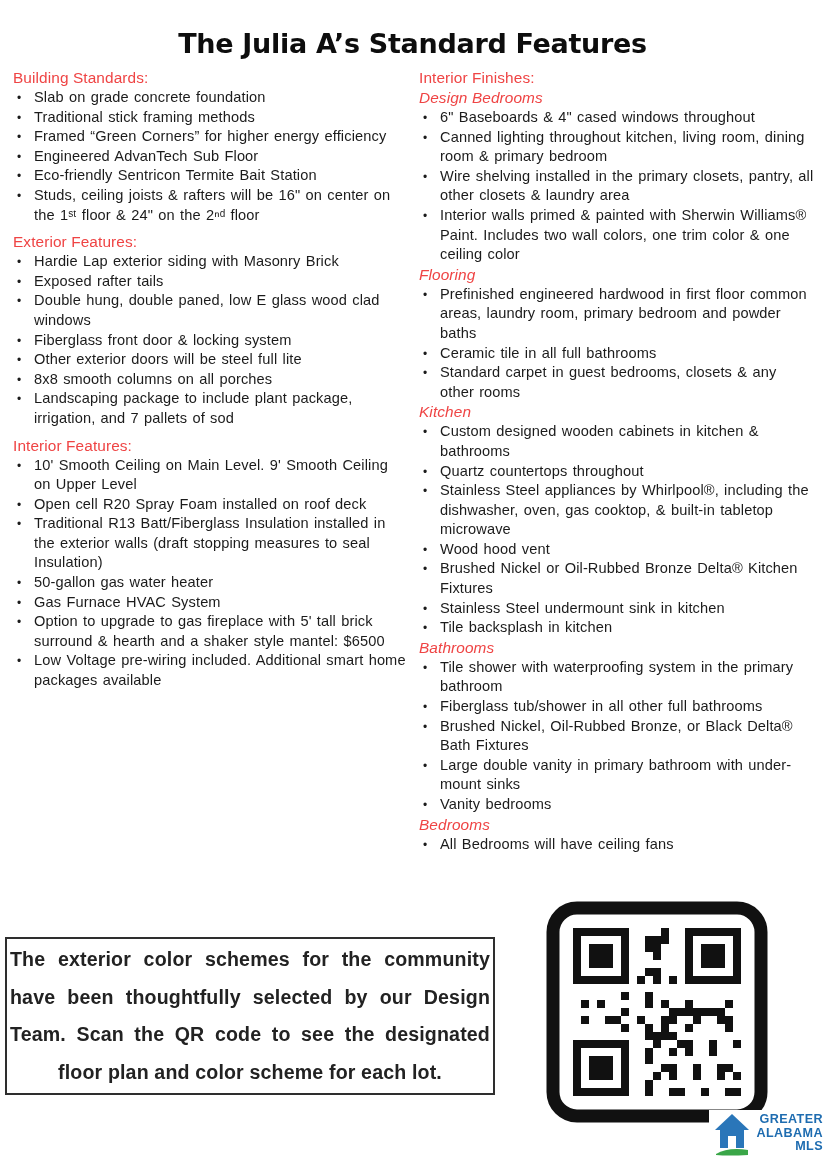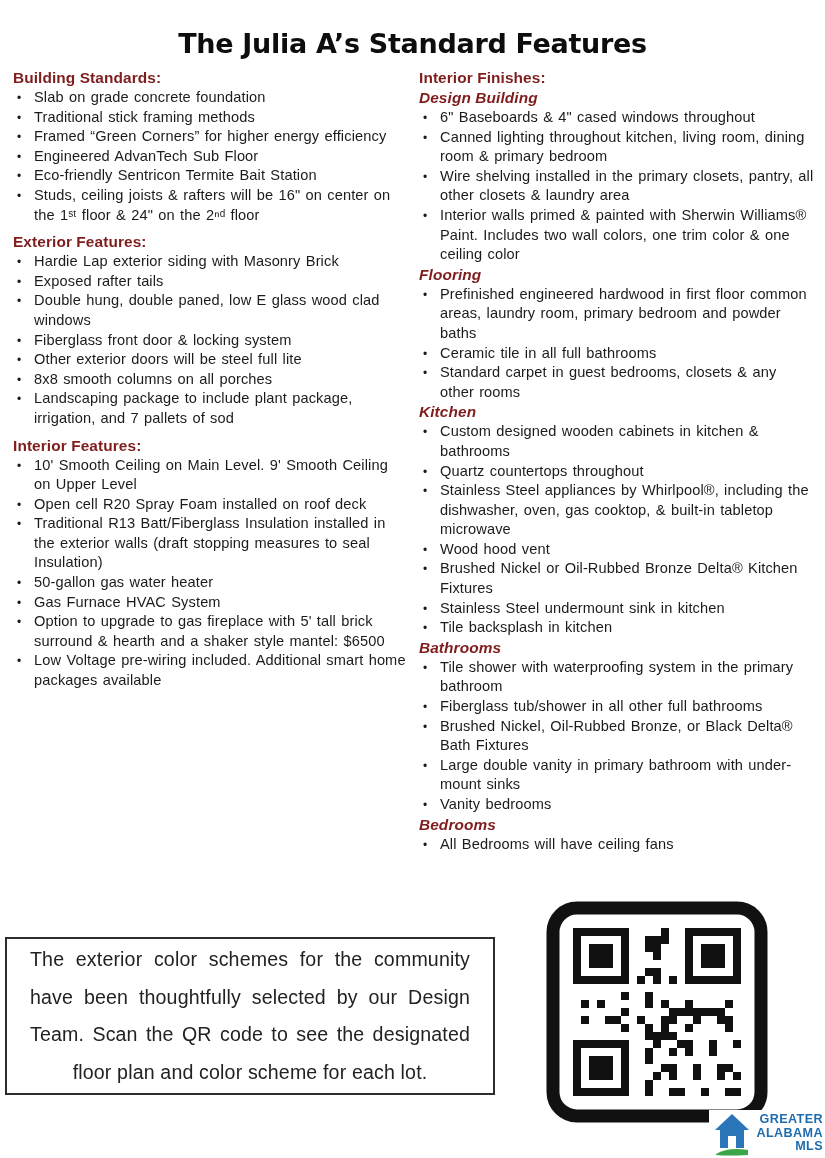--- a/index.html
+++ b/index.html
@@ -17,21 +17,21 @@
     font-family:"DejaVu Sans","Liberation Sans",sans-serif;
     font-size:27px;font-weight:800;letter-spacing:-0.3px;
     color:#0d0d0d;
   }
   .columns{
     display:flex;gap:10px;
     padding:9px 10px 0 13px;
   }
   .col{flex:1;min-width:0;}
   .sec-heading{
-    font-size:15.4px;font-weight:bold;line-height:20px;color:#7f1d1d;
+    font-size:15.4px;font-weight:normal;line-height:20px;color:#ef4444;
     letter-spacing:0.1px;
   }
   .sec-heading.bold-italic{font-style:italic;}
   .sec-heading.spaced{margin-top:7px;}
   ul.feature-list{margin:0;padding:0;list-style:none;}
   ul.feature-list li{
     position:relative;
     padding-left:21px;
     font-size:14.6px;line-height:19.6px;
     letter-spacing:0.12px;word-spacing:1.1px;
@@ -44,27 +44,28 @@
   }
   .note-box{
     position:absolute;left:5px;top:937px;
     width:490px;height:158px;
     border:2px solid #2e2e2e;
     box-sizing:border-box;
     display:flex;align-items:center;
     background:#ffffff;
   }
   .note-box p{
-    margin:12px;width:100%;
-    padding:0 11px;
+    margin:0;width:100%;
+    padding:0 3px;
     font-size:19.6px;line-height:37.5px;
     letter-spacing:0.15px;
     color:#222222;
     text-align:justify;
     text-align-last:center;
+    font-weight:bold;
   }
   .qr-wrap{
     position:absolute;left:546px;top:901px;
     width:222px;height:222px;
   }
   .mls-logo{
     position:absolute;right:2px;bottom:2px;
     display:flex;align-items:flex-end;gap:5px;
     background:#ffffff;
     padding:2px 0 0 3px;
@@ -111,21 +112,21 @@
           <li>Open cell R20 Spray Foam installed on roof deck</li>
           <li>Traditional R13 Batt/Fiberglass Insulation installed in the exterior walls (draft stopping measures to seal Insulation)</li>
           <li>50-gallon gas water heater</li>
           <li>Gas Furnace HVAC System</li>
           <li>Option to upgrade to gas fireplace with 5' tall brick surround &amp; hearth and a shaker style mantel: $6500</li>
           <li>Low Voltage pre-wiring included. Additional smart home packages available</li>
         </ul>
       </div>
     <div class="col" id="col-right">
         <div class="sec-heading bold">Interior Finishes:</div>
-        <div class="sec-heading bold-italic">Design Building</div>
+        <div class="sec-heading bold-italic">Design Bedrooms</div>
         <ul class="feature-list">
           <li>6" Baseboards &amp; 4" cased windows throughout</li>
           <li>Canned lighting throughout kitchen, living room, dining room &amp; primary bedroom</li>
           <li>Wire shelving installed in the primary closets, pantry, all other closets &amp; laundry area</li>
           <li>Interior walls primed &amp; painted with Sherwin Williams® Paint. Includes two wall colors, one trim color &amp; one ceiling color</li>
         </ul>
         <div class="sec-heading bold-italic">Flooring</div>
         <ul class="feature-list">
           <li>Prefinished engineered hardwood in first floor common areas, laundry room, primary bedroom and powder baths</li>
           <li>Ceramic tile in all full bathrooms</li>

